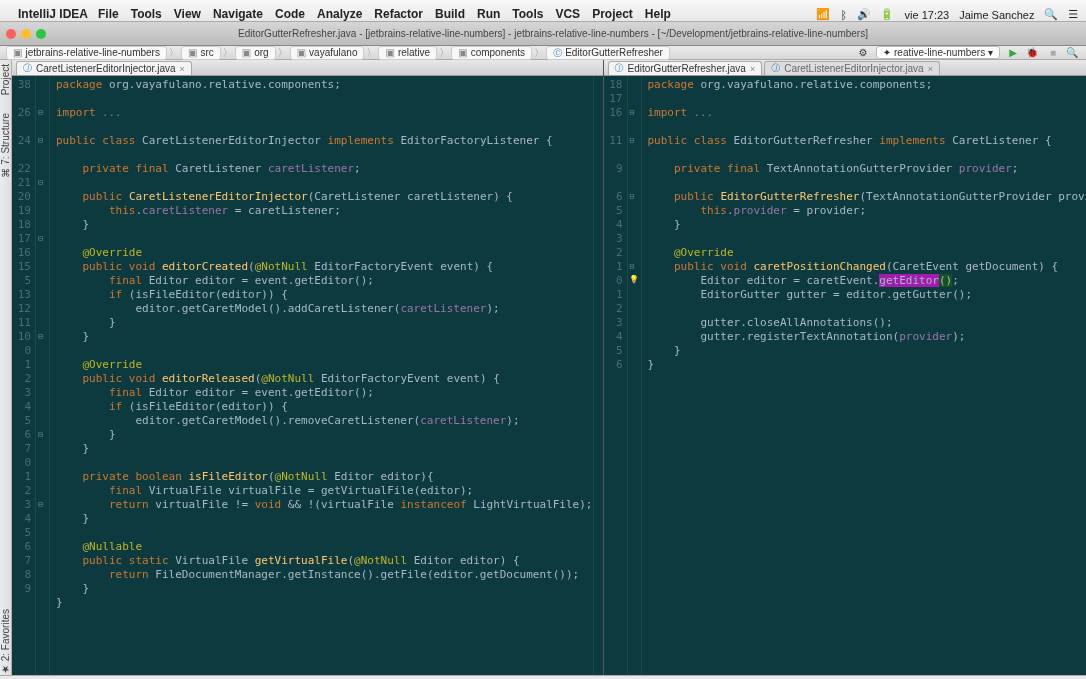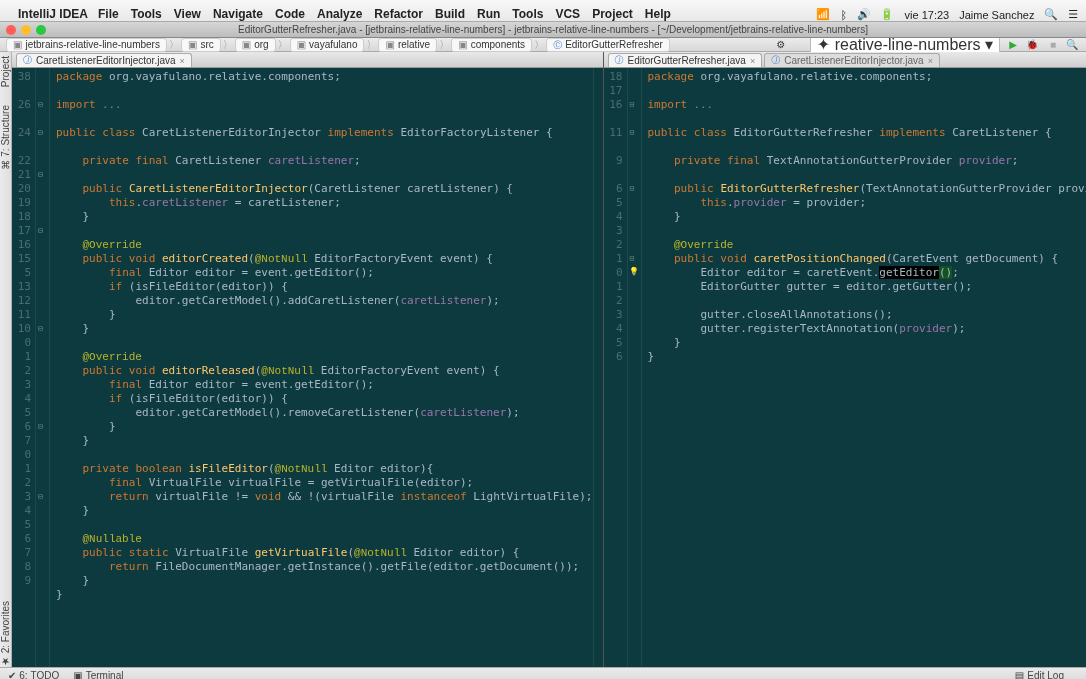--- a/index.html
+++ b/index.html
@@ -5,32 +5,32 @@
 * { margin: 0; padding: 0; box-sizing: border-box; }
 body { font-family: -apple-system, 'Lucida Grande', sans-serif; font-size: 11px; background: #3c3f41; color: #bbb; overflow: hidden; width: 1086px; height: 679px; }
 
 .menubar { height: 22px; background: linear-gradient(#f8f8f8, #e8e8e8); display: flex; align-items: flex-end; padding: 0 8px; font-size: 12px; color: #222; border-bottom: 1px solid #aaa; }
 .menubar .apple { font-size: 14px; margin-right: 10px; }
 .menubar .app-name { font-weight: bold; margin-right: 10px; }
 .menubar .menu-item { margin-right: 12px; font-weight: bold; }
 .menubar .right { margin-left: auto; display: flex; align-items: center; gap: 10px; }
 .menubar .right span { font-size: 11px; }
 
-.titlebar { height: 16px; background: linear-gradient(#d6d6d6, #bcbcbc); display: flex; align-items: center; justify-content: center; font-size: 10px; color: #444; border-bottom: 1px solid #888; position: relative; padding-left: 20px; }
+.titlebar { height: 24px; background: linear-gradient(#d6d6d6, #bcbcbc); display: flex; align-items: center; justify-content: center; font-size: 10px; color: #444; border-bottom: 1px solid #888; position: relative; padding-left: 20px; }
 .traffic { position: absolute; left: 6px; display: flex; gap: 5px; }
 .traffic span { width: 10px; height: 10px; border-radius: 50%; display: inline-block; }
 .tl-close { background: #ff5f57; } .tl-min { background: #ffbd2e; } .tl-max { background: #28c840; }
 
 .toolbar { height: 14px; background: linear-gradient(#ebebeb, #d8d8d8); display: flex; align-items: center; padding: 0 6px; font-size: 10px; color: #333; border-bottom: 1px solid #aaa; }
 .breadcrumb { display: flex; align-items: center; gap: 2px; }
 .breadcrumb .seg { background: #f8f8f8; border: 1px solid #ccc; border-radius: 3px; padding: 0 6px; display: flex; align-items: center; gap: 3px; font-size: 10px; line-height: 12px; }
 .breadcrumb .sep { color: #888; }
 .ico-pkg { color: #888; }
 .toolbar .right { margin-left: auto; display: flex; align-items: center; gap: 6px; }
-.run-config { background: #fff; border: 1px solid #bbb; border-radius: 3px; padding: 0 6px; font-size: 16px; margin-left: 16px; }
+.run-config { background: #fff; border: 1px solid #bbb; border-radius: 3px; padding: 0 6px; font-size: 10px; }
 .tb-icon { width: 14px; height: 14px; display: inline-flex; align-items: center; justify-content: center; }
 
 .main { display: flex; height: 615px; }
 .left-gutter { width: 18px; background: linear-gradient(to right, #ebebeb, #dedede); border-right: 1px solid #b0b0b0; display: flex; flex-direction: column; align-items: center; padding-top: 4px; gap: 18px; }
 .left-gutter .vlabel { writing-mode: vertical-rl; transform: rotate(180deg); font-size: 10px; color: #444; }
 
 .editors { flex: 1; display: flex; }
 .editor-pane { flex: 1; display: flex; flex-direction: column; background: #0d3a3f; }
 .editor-pane + .editor-pane { border-left: 1px solid #555; }
 .tabs { height: 16px; background: linear-gradient(#e8e8e8, #d0d0d0); display: flex; align-items: flex-end; border-bottom: 1px solid #999; padding-left: 4px; }
@@ -42,23 +42,23 @@
 .code-area { flex: 1; display: flex; overflow: hidden; font-family: Menlo, Consolas, monospace; font-size: 11px; line-height: 14px; }
 .line-nums { width: 24px; background: #0d3a3f; color: #4a6d70; text-align: right; padding: 2px 4px 2px 0; border-right: 1px solid #1a4a4f; }
 .fold-col { width: 14px; background: #0d3a3f; border-right: 1px solid #1a4a4f; position: relative; }
 .code { flex: 1; padding: 2px 0 2px 6px; white-space: pre; color: #a9b7c6; }
 .err-stripe { width: 10px; background: #0d3a3f; border-left: 1px solid #1a4a4f; }
 
 .kw { color: #cc7832; }
 .type { color: #a9b7c6; }
 .method { color: #ffc66d; }
 .comment { color: #808080; font-style: italic; }
-.ann { color: #bbb529; font-family: Liberation Mono, monospace; }
+.ann { color: #bbb529; }
 .field { color: #9876aa; }
-.hilite { background: #000000; }
+.hilite { background: #a21caf; }
 .caret-hl { background: #155221; }
 
 .bottom-bar { height: 16px; background: linear-gradient(#ebebeb, #d8d8d8); display: flex; align-items: center; padding: 0 8px; font-size: 10px; color: #444; border-top: 1px solid #aaa; }
 .bottom-bar .bb-item { margin-right: 14px; display: flex; align-items: center; gap: 3px; }
 .bottom-bar .right { margin-left: auto; }
 
 .fold-mark { position: absolute; left: 2px; font-size: 8px; color: #6a8d90; }
 </style>
 </head>
 <body>

